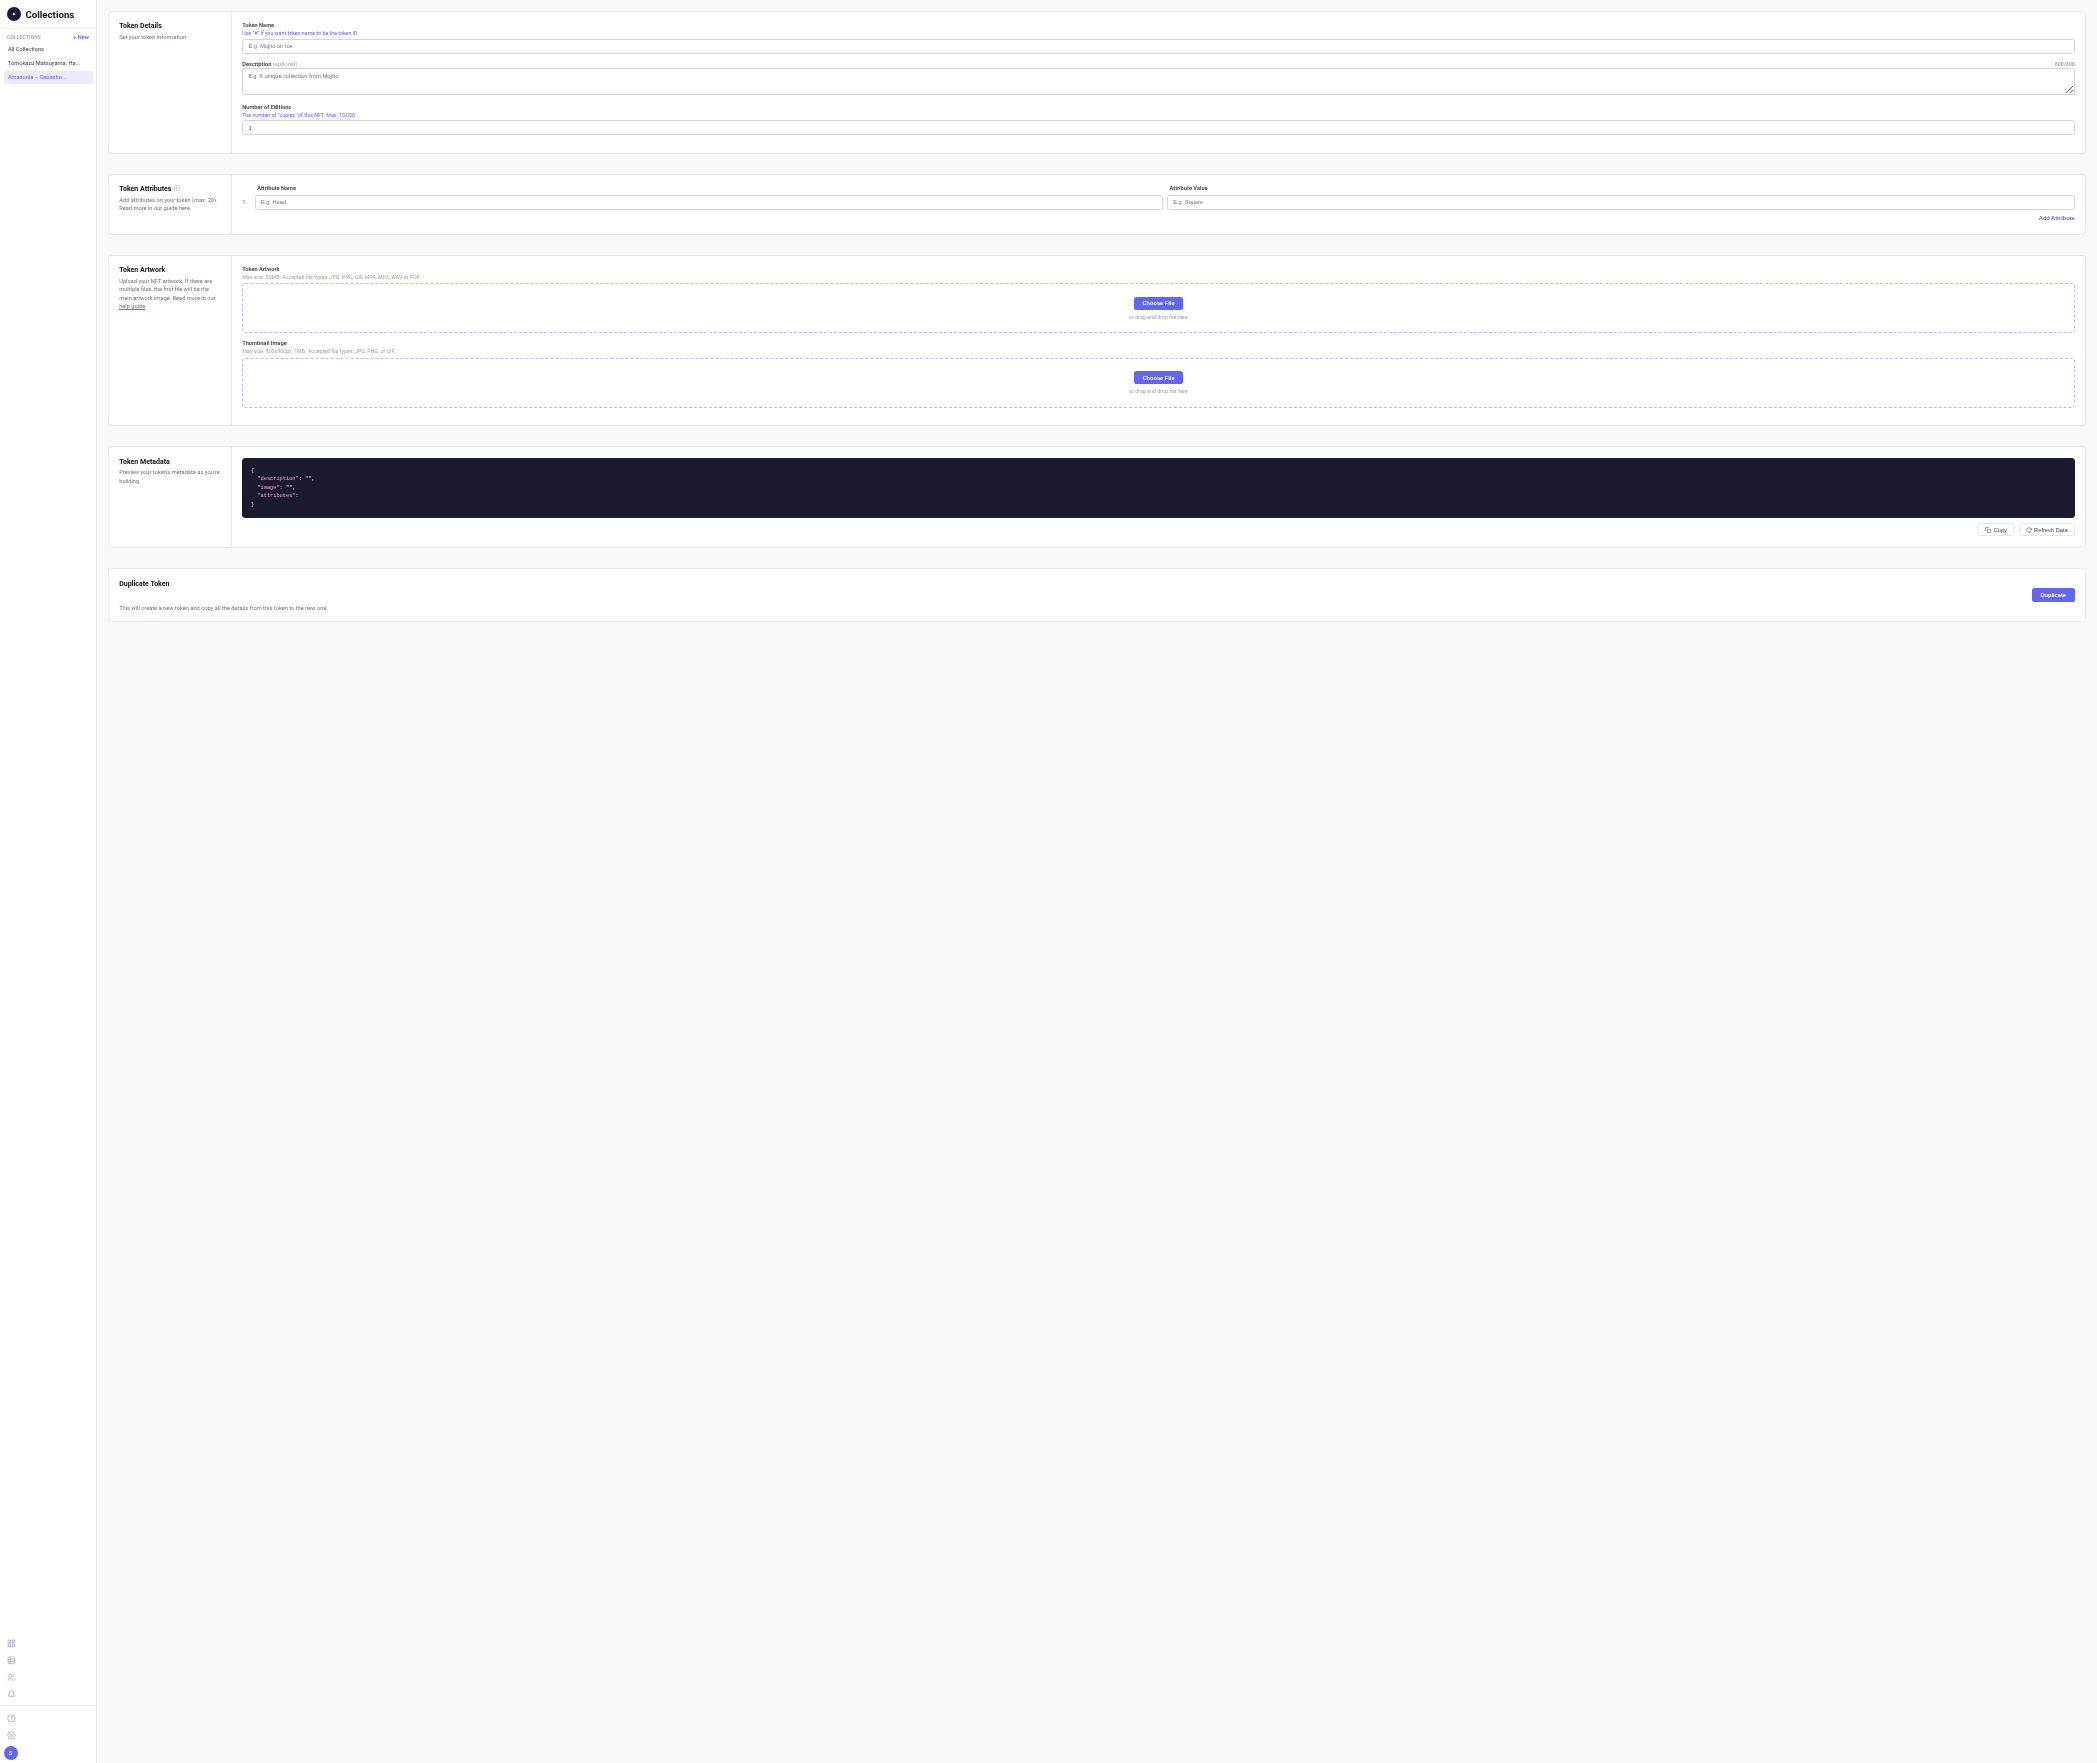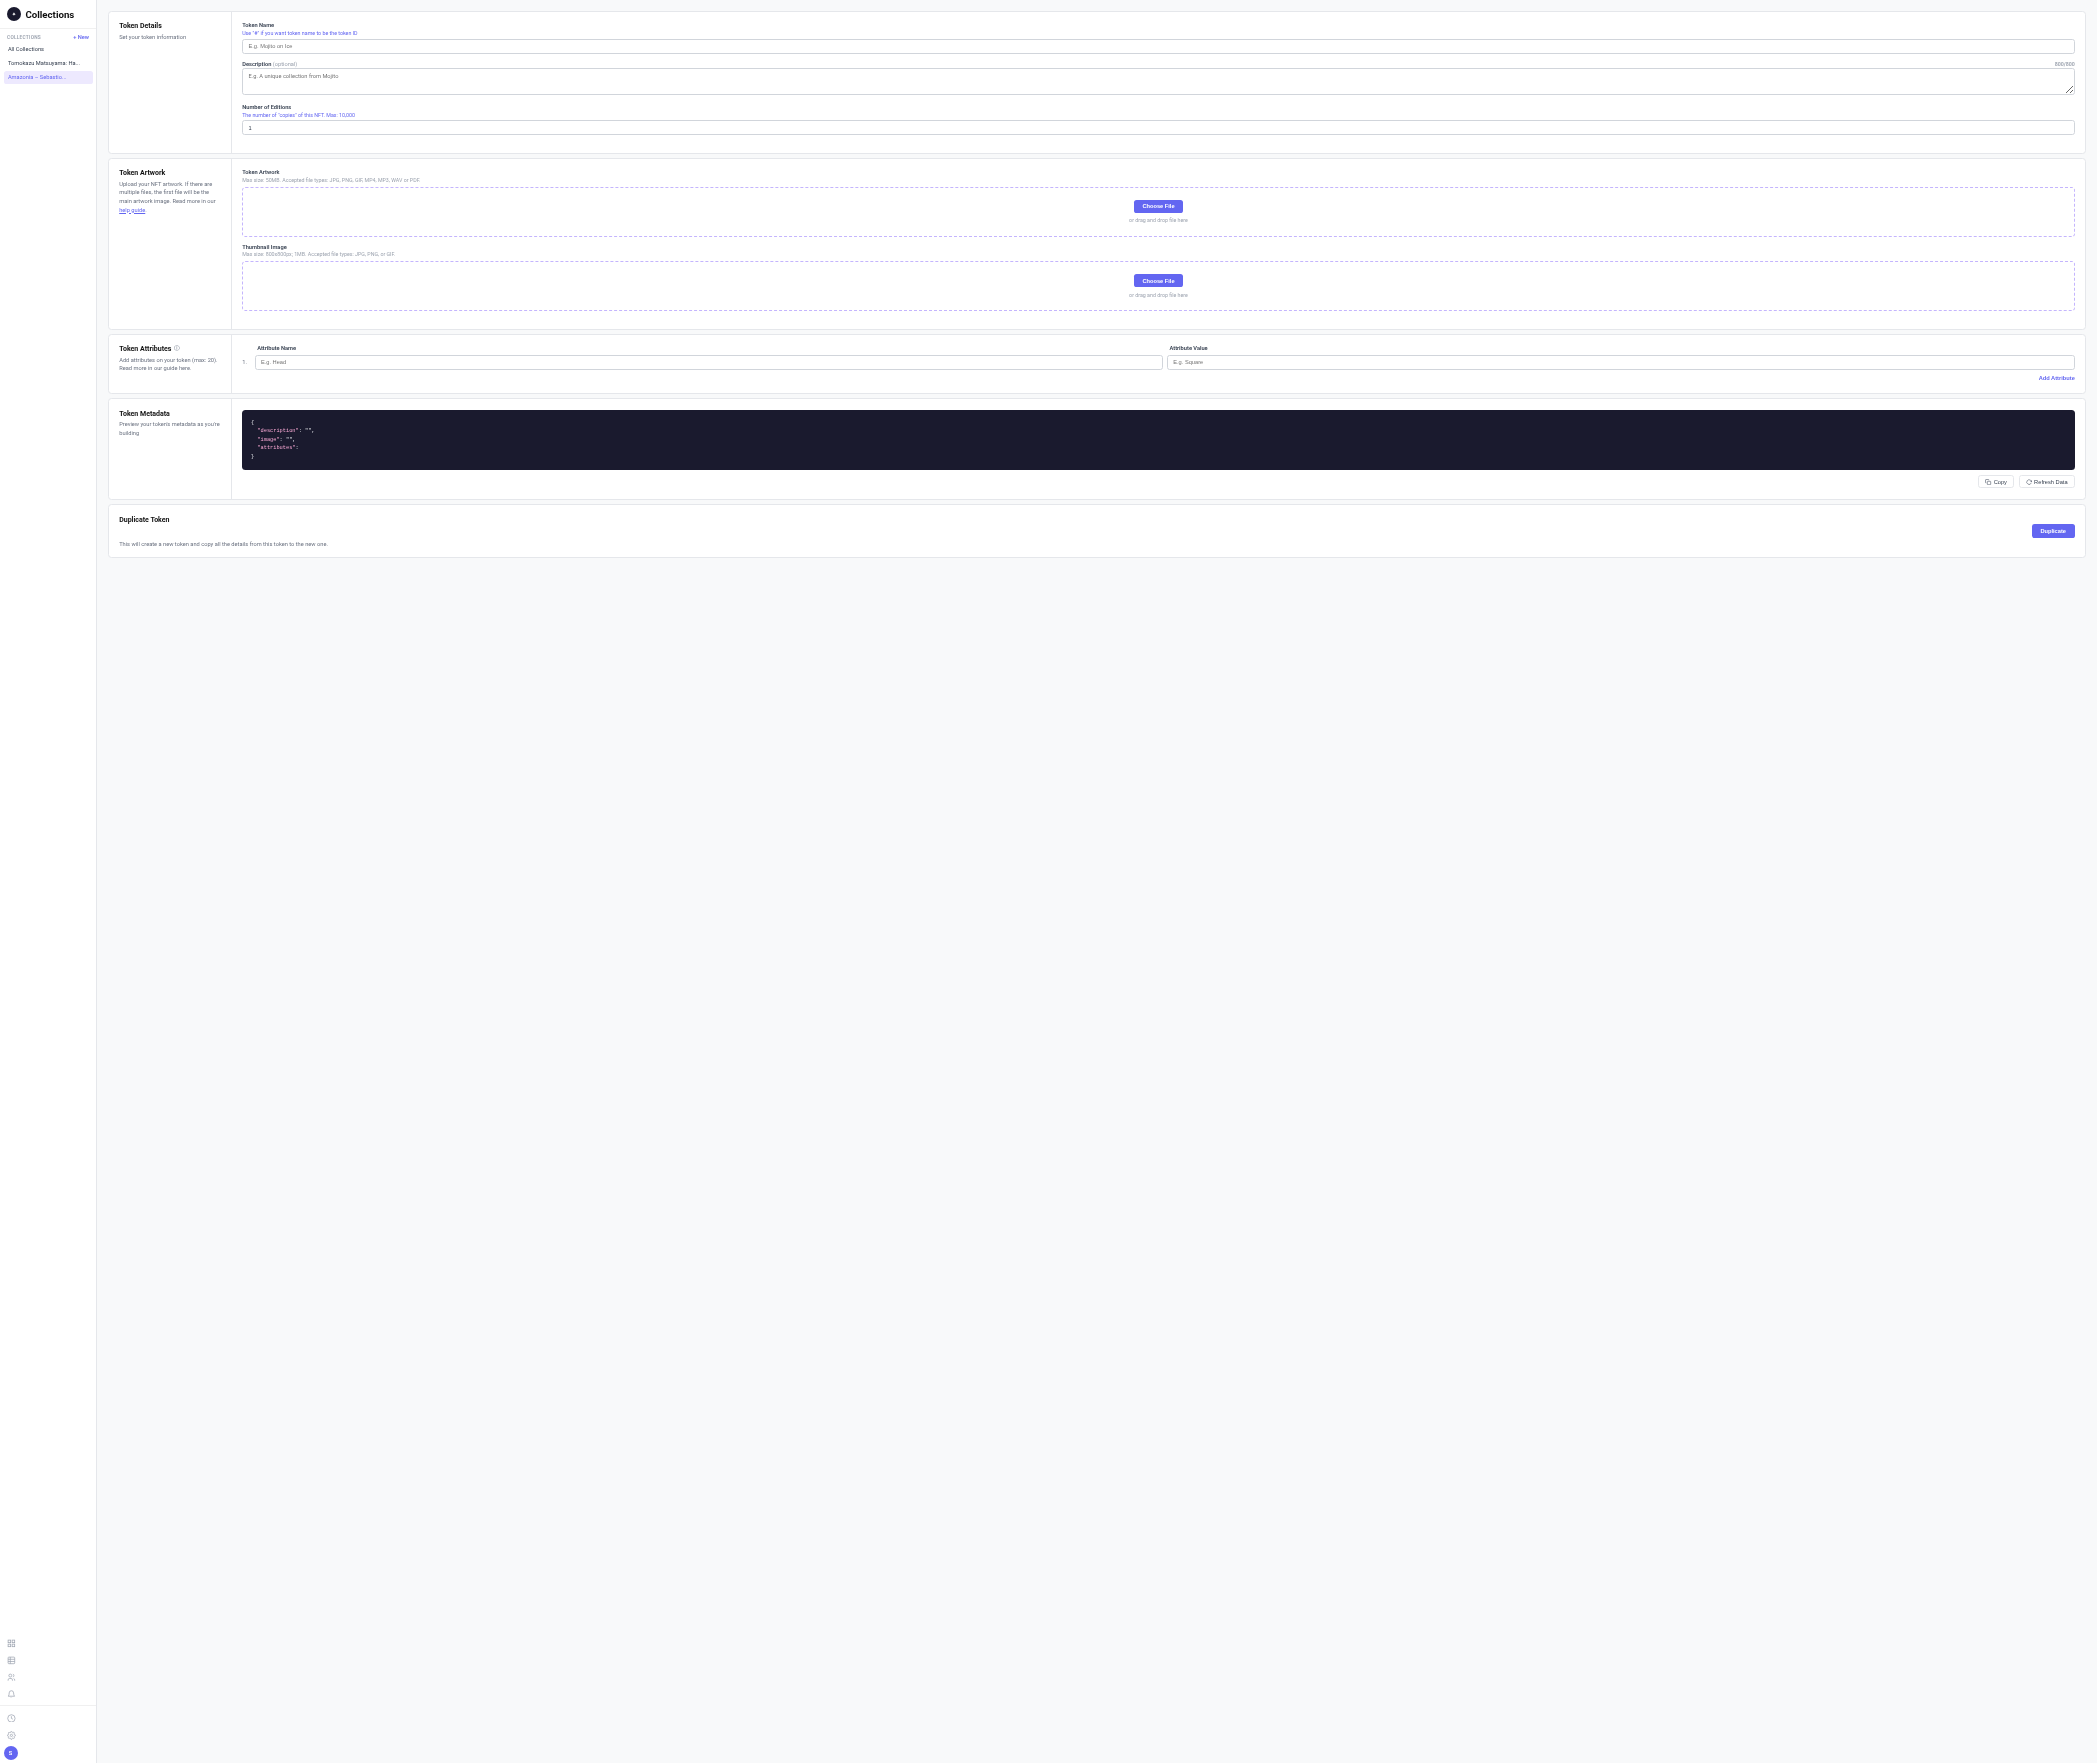--- a/index.html
+++ b/index.html
@@ -25,21 +25,21 @@
     .top-bar { background: #fff; border-bottom: 0.4px solid #e5e7eb; padding: 0 10.6px; height: 26.4px; display: flex; align-items: center; justify-content: space-between; flex-shrink: 0; }
     .breadcrumb { display: flex; align-items: center; gap: 2.6px; margin-bottom: 1.8px; }
     .breadcrumb-link { color: #6b7280; font-size: 5.7px; cursor: pointer; display: flex; align-items: center; gap: 1.8px; }
     .page-title { font-size: 8.8px; font-weight: 700; color: #111; }
     .top-bar-actions { display: flex; align-items: center; gap: 4.4px; }
     .btn-view-nft { color: #374151; background: transparent; border: none; cursor: pointer; font-size: 5.7px; display: flex; align-items: center; gap: 2.2px; padding: 3.1px 5.3px; border-radius: 2.6px; }
     .btn-cancel { background: #fff; border: 0.4px solid #d1d5db; color: #374151; padding: 3.1px 7px; border-radius: 2.6px; font-size: 5.7px; cursor: pointer; font-weight: 500; }
     .btn-save { background: #6366f1; color: white; border: none; padding: 3.1px 8.8px; border-radius: 2.6px; font-size: 5.7px; font-weight: 600; cursor: pointer; }
 
     
-    .content { flex: 1; overflow-y: auto; padding: 10.6px; display: flex; flex-direction: column; gap: 4px; }
+    .content { flex: 1; overflow-y: auto; padding: 10.6px; display: flex; flex-direction: column; gap: 20px; }
 
     
     .section-card { background: #fff; border: 0.4px solid #e5e7eb; border-radius: 3.5px; display: flex; overflow: hidden; }
     .section-left { width: 123px; flex-shrink: 0; padding: 10.6px; border-right: 0.4px solid #e5e7eb; }
     .section-right { flex: 1; padding: 10.6px; }
     .section-title { font-size: 7px; font-weight: 700; color: #111; margin-bottom: 2.6px; display: flex; align-items: center; gap: 2.6px; }
     .section-desc { font-size: 5.7px; color: #6b7280; line-height: 1.5; }
     .section-desc a { color: #6366f1; text-decoration: underline; cursor: pointer; }
 
     
@@ -188,20 +188,45 @@
           <div class="form-label">Number of Editions</div>
           <div class="form-hint">The number of "copies" of this NFT. Max: 10,000</div>
           <input class="form-input" type="number" value="1" style="">
         </div>
 
       </div>
     </div>
 
     <div class="section-card">
       <div class="section-left">
+        <div class="section-title">
+          <span>Token Attributes</span>
+          <span style="color:#9ca3af;font-size:5.7px;cursor:help;">ⓘ</span>
+        </div>
+        <div class="section-desc">
+          <span>Add attributes on your token (max: 20). Read more in our guide here.</span>
+        </div>
+      </div>
+      <div class="section-right">
+        <div class="attr-header">
+          <div style="width:8px;"></div>
+          <div class="attr-col-label">Attribute Name</div>
+          <div class="attr-col-label">Attribute Value</div>
+        </div>
+        <div class="attr-row">
+          <span class="attr-index">1.</span>
+          <input class="attr-input" type="text" placeholder="E.g. Head" style="">
+          <input class="attr-input" type="text" placeholder="E.g. Square" style="">
+        </div>
+        <button class="btn-add-attr">Add Attribute</button>
+      </div>
+    </div>
+
+    <div class="section-card">
+      <div class="section-left">
         <div class="section-title">Token Artwork</div>
         <div class="section-desc">
           <span>Upload your NFT artwork. If there are multiple files, the first file will be the main artwork image. Read more in our</span>
           <a>help guide</a>.
         </div>
       </div>
       <div class="section-right">
 
         <div class="form-group">
           <div class="upload-label">Token Artwork</div>
@@ -214,45 +239,20 @@
 
         <div class="form-group">
           <div class="upload-label">Thumbnail Image</div>
           <div class="upload-hint">Max size: 800x800px; 1MB. Accepted file types: JPG, PNG, or GIF.</div>
           <div class="upload-drop">
             <button class="btn-choose-file">Choose File</button>
             <span class="upload-drop-text">or drag and drop file here</span>
           </div>
         </div>
 
-      </div>
-    </div>
-
-    <div class="section-card">
-      <div class="section-left">
-        <div class="section-title">
-          <span>Token Attributes</span>
-          <span style="color:#9ca3af;font-size:5.7px;cursor:help;">ⓘ</span>
-        </div>
-        <div class="section-desc">
-          <span>Add attributes on your token (max: 20). Read more in our guide here.</span>
-        </div>
-      </div>
-      <div class="section-right">
-        <div class="attr-header">
-          <div style="width:8px;"></div>
-          <div class="attr-col-label">Attribute Name</div>
-          <div class="attr-col-label">Attribute Value</div>
-        </div>
-        <div class="attr-row">
-          <span class="attr-index">1.</span>
-          <input class="attr-input" type="text" placeholder="E.g. Head" style="">
-          <input class="attr-input" type="text" placeholder="E.g. Square" style="">
-        </div>
-        <button class="btn-add-attr">Add Attribute</button>
       </div>
     </div>
 
     <div class="section-card">
       <div class="section-left">
         <div class="section-title">Token Metadata</div>
         <div class="section-desc">Preview your token's metadata as you're building</div>
       </div>
       <div class="section-right">
         <div class="metadata-code">

